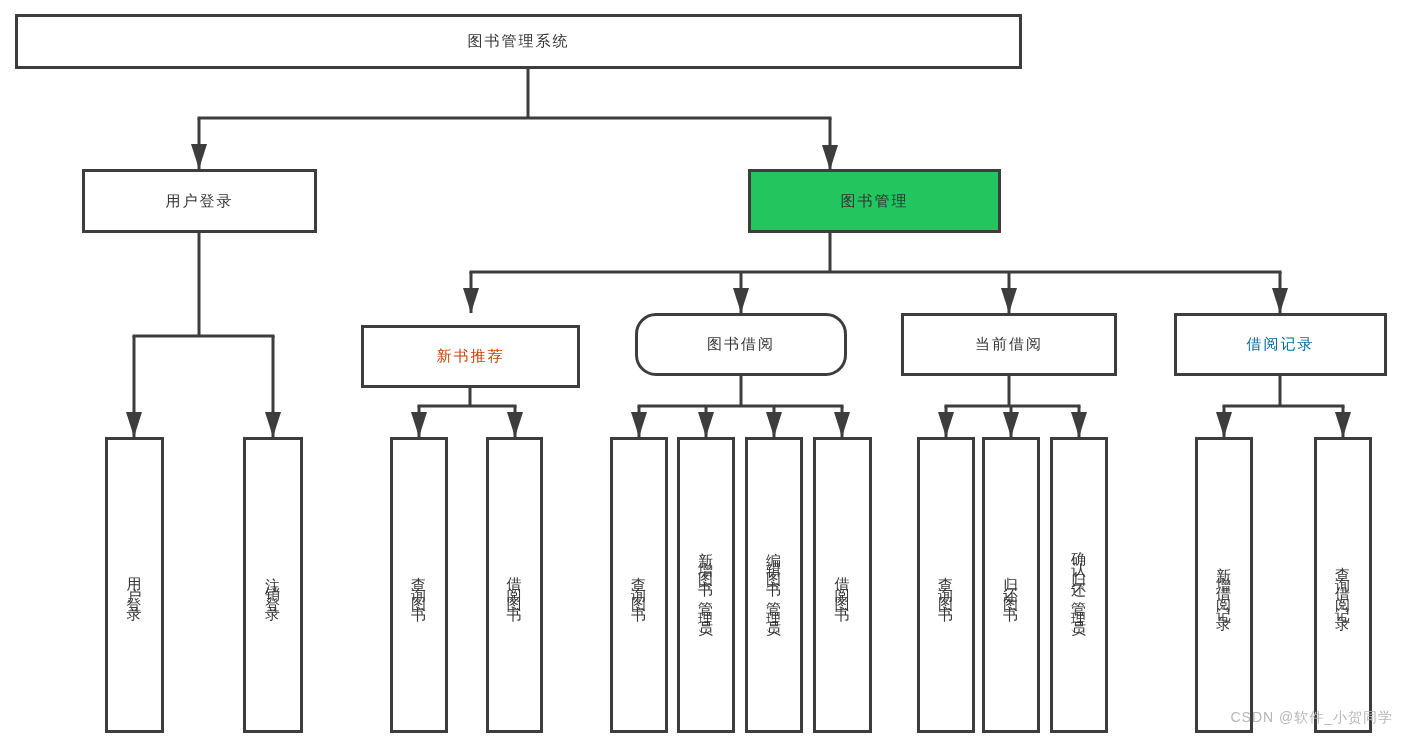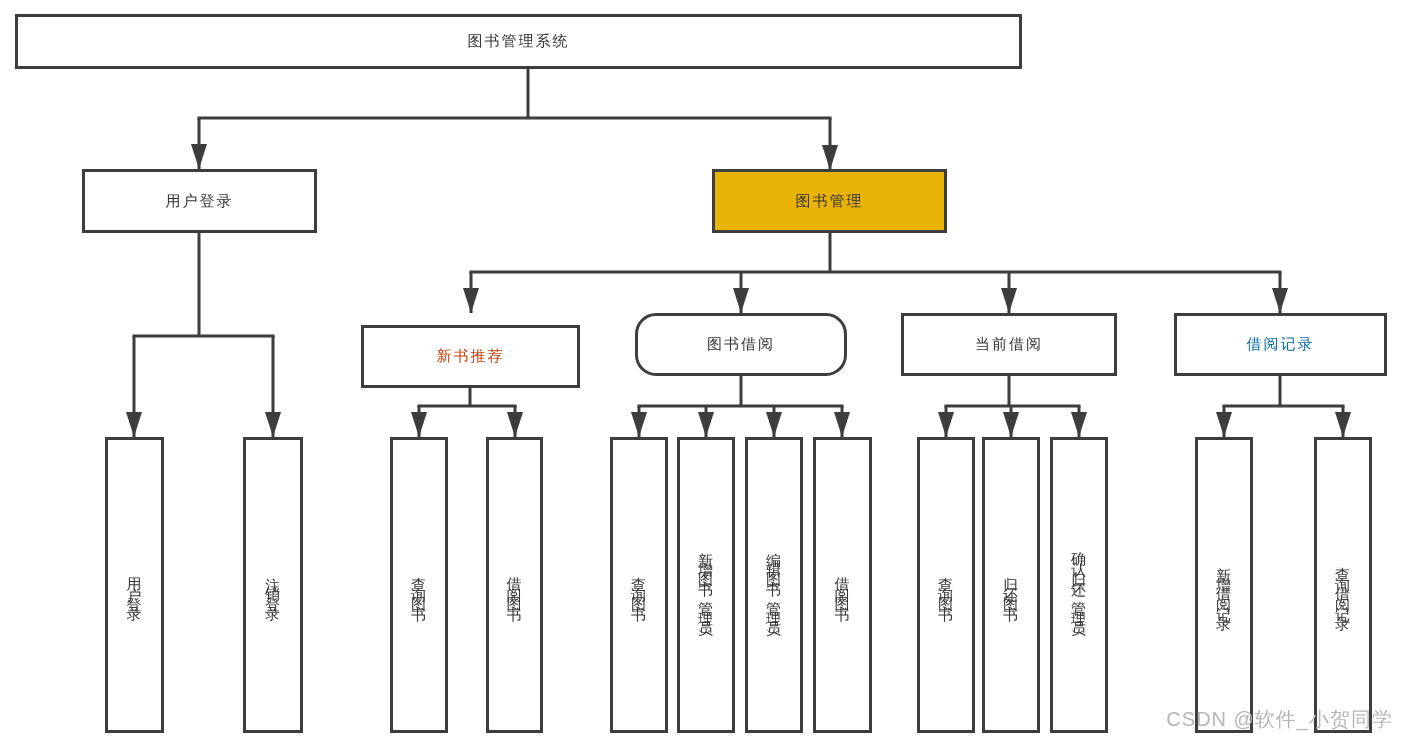--- a/index.html
+++ b/index.html
@@ -30,22 +30,22 @@
   .node.vertical .lbl {
     writing-mode: vertical-rl;
     text-orientation: mixed;
     letter-spacing: 10px;
     line-height: 1;
     white-space: nowrap;
   }
   .watermark {
     position: absolute;
     right: 12px;
-    bottom: 14px;
-    font-size: 20px;
+    bottom: 20px;
+    font-size: 14px;
     letter-spacing: 1px;
     color: #b6b6b6;
     white-space: nowrap;
   }
 </style>
 </head>
 <body>
 
 <div class="stage" style="background: rgb(255, 255, 255);">
   <svg id="edges" viewBox="0 0 1405 747">
@@ -106,21 +106,21 @@
         <polygon points="1335,412 1351,412 1343,437" fill="#3d3d3d"></polygon>
       </g>
   </svg>
   <div id="nodes">
       <div class="node" style="left: 15px; top: 14px; width: 1007px; height: 55px; border-color: rgb(61, 61, 61); background: rgb(255, 255, 255); color: rgb(51, 51, 51);">
         <span class="lbl">图书管理系统</span>
       </div>
       <div class="node" style="left: 82px; top: 169px; width: 235px; height: 64px; border-color: rgb(61, 61, 61); background: rgb(255, 255, 255); color: rgb(51, 51, 51);">
         <span class="lbl">用户登录</span>
       </div>
-      <div class="node" style="left: 712px; top: 169px; width: 235px; height: 64px; border-color: rgb(61, 61, 61); background: #eab308; color: rgb(51, 51, 51);">
+      <div class="node" style="left: 748px; top: 169px; width: 253px; height: 64px; border-color: rgb(61, 61, 61); background: #22c55e; color: rgb(51, 51, 51);">
         <span class="lbl">图书管理</span>
       </div>
       <div class="node" style="left: 361px; top: 313px; width: 219px; height: 63px; border-color: rgb(61, 61, 61); background: rgb(255, 255, 255); color: #c2410c; margin-top: 12px;">
         <span class="lbl">新书推荐</span>
       </div>
       <div class="node" style="left: 635px; top: 313px; width: 212px; height: 63px; border-color: rgb(61, 61, 61); background: rgb(255, 255, 255); color: rgb(51, 51, 51); border-radius: 21px;">
         <span class="lbl">图书借阅</span>
       </div>
       <div class="node" style="left: 901px; top: 313px; width: 216px; height: 63px; border-color: rgb(61, 61, 61); background: rgb(255, 255, 255); color: rgb(51, 51, 51);">
         <span class="lbl">当前借阅</span>

